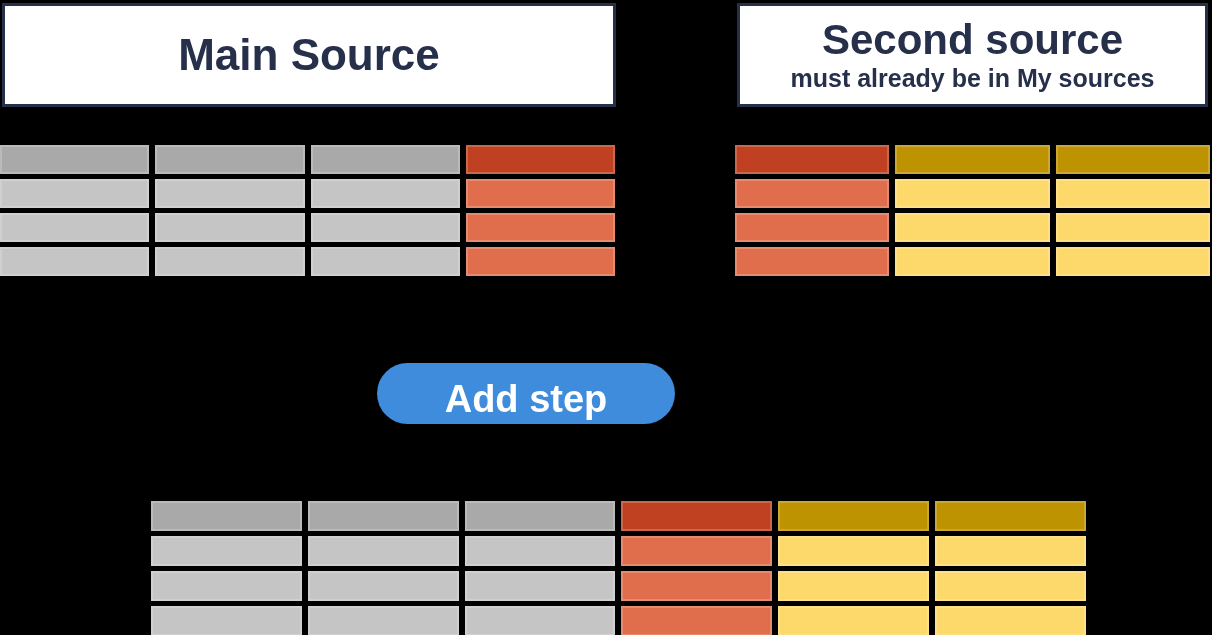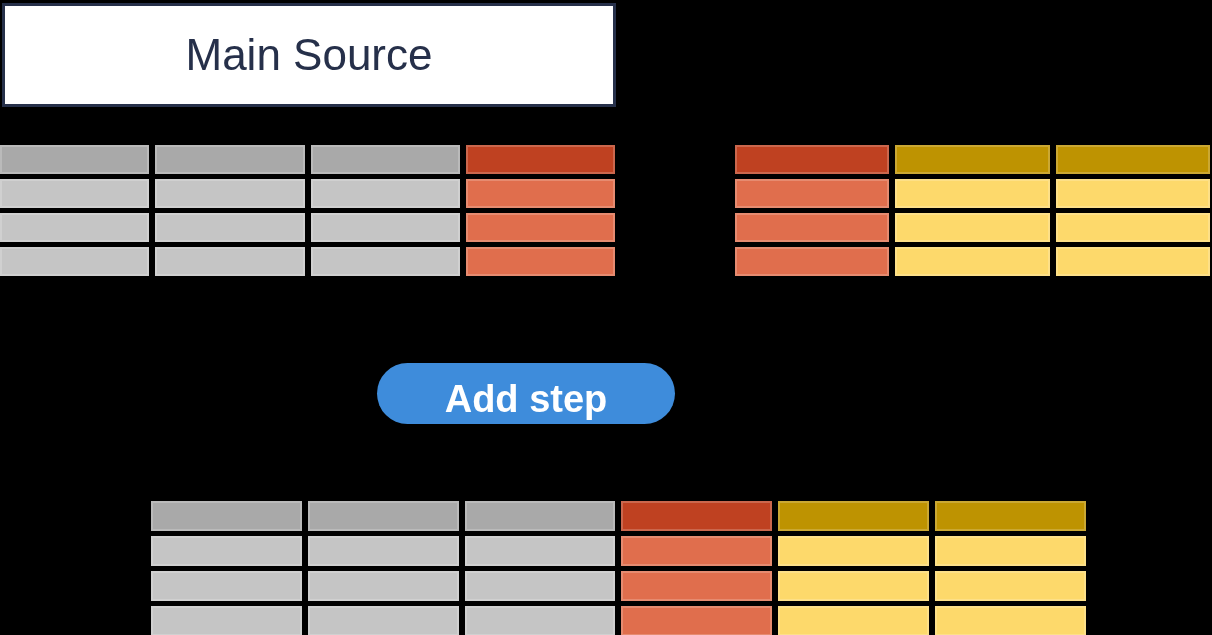--- a/index.html
+++ b/index.html
@@ -32,21 +32,21 @@
   .label-box.main-box {
     left: 2px; top: 3px;
     width: 614px; height: 104px;
   }
   .label-box.second-box {
     left: 737px; top: 3px;
     width: 471px; height: 104px;
   }
   .box-title {
     font-size: 44px;
-    font-weight: 400;
+    font-weight: 700;
     line-height: 1.05;
     letter-spacing: 0;
   }
   .second-box .box-title { font-size: 42px; }
   .box-subtitle {
     font-size: 25px;
     font-weight: 600;
     margin-top: 3px;
     line-height: 1.1;
   }
@@ -93,20 +93,24 @@
 </style>
 </head>
 <body>
 
 <div class="stage">
 
   <div class="label-box main-box">
     <div class="box-title">Main Source</div>
   </div>
 
+  <div class="label-box second-box">
+    <div class="box-title">Second source</div>
+    <div class="box-subtitle">must already be in My sources</div>
+  </div>
 
   <div class="tbl main-tbl" id="table-main" style="grid-template-columns: repeat(4, 1fr);">
       <div class="cell gray hdr"></div>
       <div class="cell gray hdr"></div>
       <div class="cell gray hdr"></div>
       <div class="cell red hdr"></div>
       <div class="cell gray"></div>
       <div class="cell gray"></div>
       <div class="cell gray"></div>
       <div class="cell red"></div>

